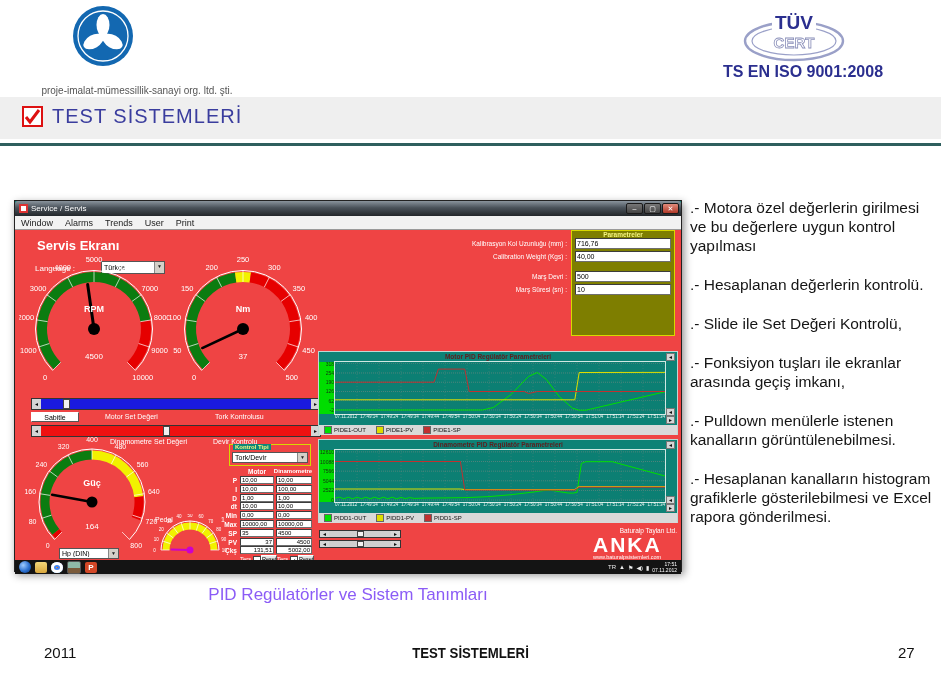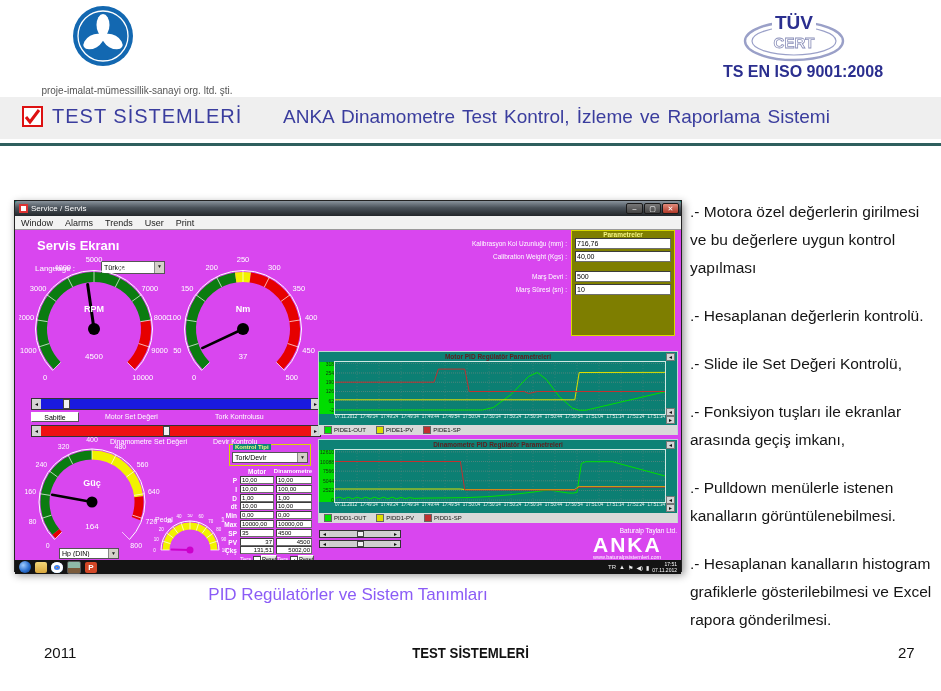--- a/index.html
+++ b/index.html
@@ -11,21 +11,21 @@
   .rule{position:absolute;left:0;top:143px;width:941px;height:3px;background:#2e5f5e;}
   .logo-name{font-family:"Liberation Serif",serif;font-weight:bold;font-size:15px;color:#111;}
   .logo-sub{font-size:10px;color:#555;padding-left:32px;}
   .iso{font-size:16px;font-weight:bold;color:#2b2f8f;}
   
   .win{position:absolute;left:14px;top:200px;width:668px;height:372px;border:1px solid #222;box-shadow:2px 3px 8px rgba(0,0,0,.45);box-sizing:border-box;background:#0d8778;}
   .win-title{height:15px;background:linear-gradient(#8a949d,#4a525a 45%,#23272b);display:flex;align-items:center;color:#fff;font-size:8px;border-radius:3px 3px 0 0;}
   .win-btn{width:17px;height:11px;margin-left:1px;border:1px solid #1a1a1a;border-radius:2px;background:linear-gradient(#777,#444);color:#fff;font-size:7px;line-height:9px;text-align:center;box-sizing:border-box;}
   .win-btn.close{background:linear-gradient(#e08a7a,#b03a2a);}
   .menubar{height:13px;background:#f2f2f2;border-bottom:1px solid #9a9a9a;display:flex;align-items:center;gap:12px;padding-left:6px;font-size:9px;color:#222;}
-  .client{position:relative;height:330px;background:#d946ef;overflow:hidden;}
+  .client{position:relative;height:330px;background:#ef4444;overflow:hidden;}
   .gauge{position:absolute;pointer-events:none;}
   .wlbl{position:absolute;color:#fff;font-size:7px;white-space:nowrap;}
   .tin{position:absolute;background:#fff;border:1px solid #6e6e6e;border-top-color:#3c3c3c;border-left-color:#3c3c3c;font-size:6px;line-height:7px;padding:0 1px;overflow:hidden;white-space:nowrap;box-sizing:border-box;color:#000;}
   .dd{position:absolute;background:#fff;border:1px solid #555;display:flex;align-items:center;font-size:7px;color:#000;box-sizing:border-box;}
   .dd .txt{flex:1;padding-left:2px;white-space:nowrap;overflow:hidden;}
   .dd .arr{width:9px;align-self:stretch;background:#d4d0c8;border-left:1px solid #888;font-size:5px;line-height:9px;text-align:center;color:#222;}
   .btn3d{background:#e6e6e6;border:1px solid #fff;border-right-color:#555;border-bottom-color:#555;font-size:7px;text-align:center;color:#000;box-sizing:border-box;}
   .slider{position:absolute;height:12px;display:flex;border:1px solid #333;box-sizing:border-box;}
   .slider .sarr{width:9px;background:#d5d5d5;font-size:5px;line-height:10px;text-align:center;color:#111;}
   .slider .track{flex:1;position:relative;}
@@ -36,21 +36,21 @@
   .chart .ystrip{position:absolute;left:0;top:0;width:16px;height:52px;background:#00dd00;}
   .chart .ystrip span{position:absolute;right:1px;font-size:5px;color:#113311;}
   .chart .xrow{position:absolute;left:16px;top:62px;width:330px;display:flex;justify-content:space-between;font-size:4.5px;color:#e8f5f2;}
   .chart .legend{position:absolute;left:0;top:73px;width:100%;height:10px;background:#d9d9d9;display:flex;align-items:center;gap:10px;padding-left:5px;font-size:6px;color:#111;box-sizing:border-box;}
   .chart .legend i{display:inline-block;width:6px;height:6px;margin-right:2px;border:1px solid #666;}
   .chart .cbtn{position:absolute;width:9px;height:8px;background:#d5d5d5;border:1px solid #777;font-size:5px;line-height:6px;text-align:center;color:#111;box-sizing:border-box;}
   .taskbar{height:14px;background:#141414;display:flex;align-items:center;padding:0 4px;gap:4px;}
   .tb-ic{width:12px;height:11px;border-radius:2px;}
   .tray{margin-left:auto;display:flex;align-items:center;gap:3px;color:#eee;font-size:6px;}
   .clock{text-align:right;font-size:5px;line-height:6px;color:#fff;}
-  .bullets{position:absolute;left:690px;top:198px;width:248px;font-size:15.5px;line-height:28px;color:#151515;}
+  .bullets{position:absolute;left:690px;top:198px;width:248px;font-size:15.5px;line-height:19px;color:#151515;}
   .bullets div{margin-bottom:20px;}
   .caption{position:absolute;left:14px;top:585px;width:668px;text-align:center;font-size:17px;color:#8b5cf6;}
   .footer{position:absolute;left:0;top:644px;width:941px;font-size:15px;color:#111;}
   .chk{position:absolute;left:22px;top:106px;width:21px;height:21px;background:#fff;border:2px solid #dd1111;box-sizing:border-box;}
   .paramgrp{position:absolute;left:556px;top:0;width:104px;height:106px;background:#7e7e00;border:1px solid #d8d800;box-sizing:border-box;}
   .paramgrp .ptitle{position:absolute;left:0;top:0;width:100%;text-align:center;font-size:6.5px;color:#f5f580;font-weight:bold;}
   .grpbox{position:absolute;border:1px solid #d8d800;box-sizing:border-box;}
   .grpbox .gtitle{position:absolute;left:3px;top:-1px;font-size:6px;color:#f5f580;font-weight:bold;background:#0d8778;padding:0 2px;line-height:6px;}
 </style>
 </head>
@@ -77,21 +77,20 @@
   </svg>
   <div class="abs iso" style="left:713px;top:63px;width:180px;text-align:center;">TS EN ISO 9001:2008</div>
 
   <div class="hdr-bar"></div>
   <div class="chk">
     <svg width="17" height="17" viewBox="0 0 17 17">
         <polyline points="2,9 6,14 15,2" fill="none" stroke="#dd1111" stroke-width="3"></polyline>
       </svg>
   </div>
   <div class="abs hdr-blue" style="left:52px;top:105px;font-size:20px;letter-spacing:1px;">TEST SİSTEMLERİ</div>
-  <div class="abs hdr-blue" style="left:283px;top:106px;font-size:19px;word-spacing:2px;">ANKA  Dinamometre  Test Kontrol,  İzleme  ve Raporlama  Sistemi</div>
   <div class="rule"></div>
 
   <div class="win">
     <div class="win-title">
       <svg style="margin:0 3px 0 4px" width="9" height="9" viewBox="0 0 9 9">
           <rect width="9" height="9" fill="#d33"></rect>
           <rect x="2" y="2" width="5" height="5" fill="#fff"></rect>
         </svg>
       <span>Service / Servis</span>
       <span style="margin-left:auto;display:flex;padding-right:2px;">

